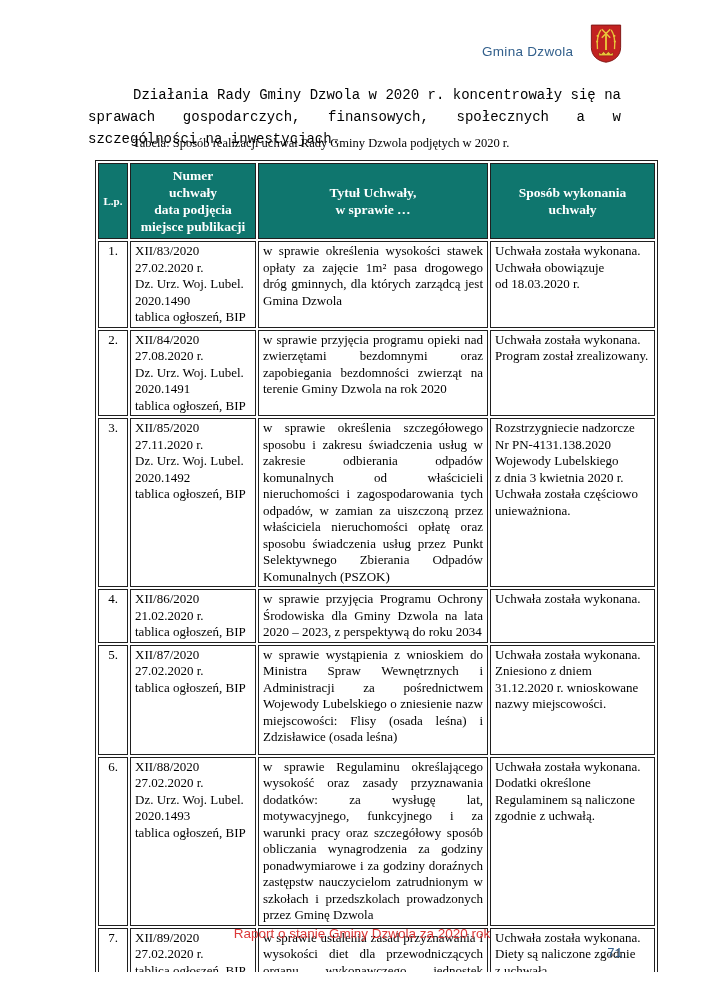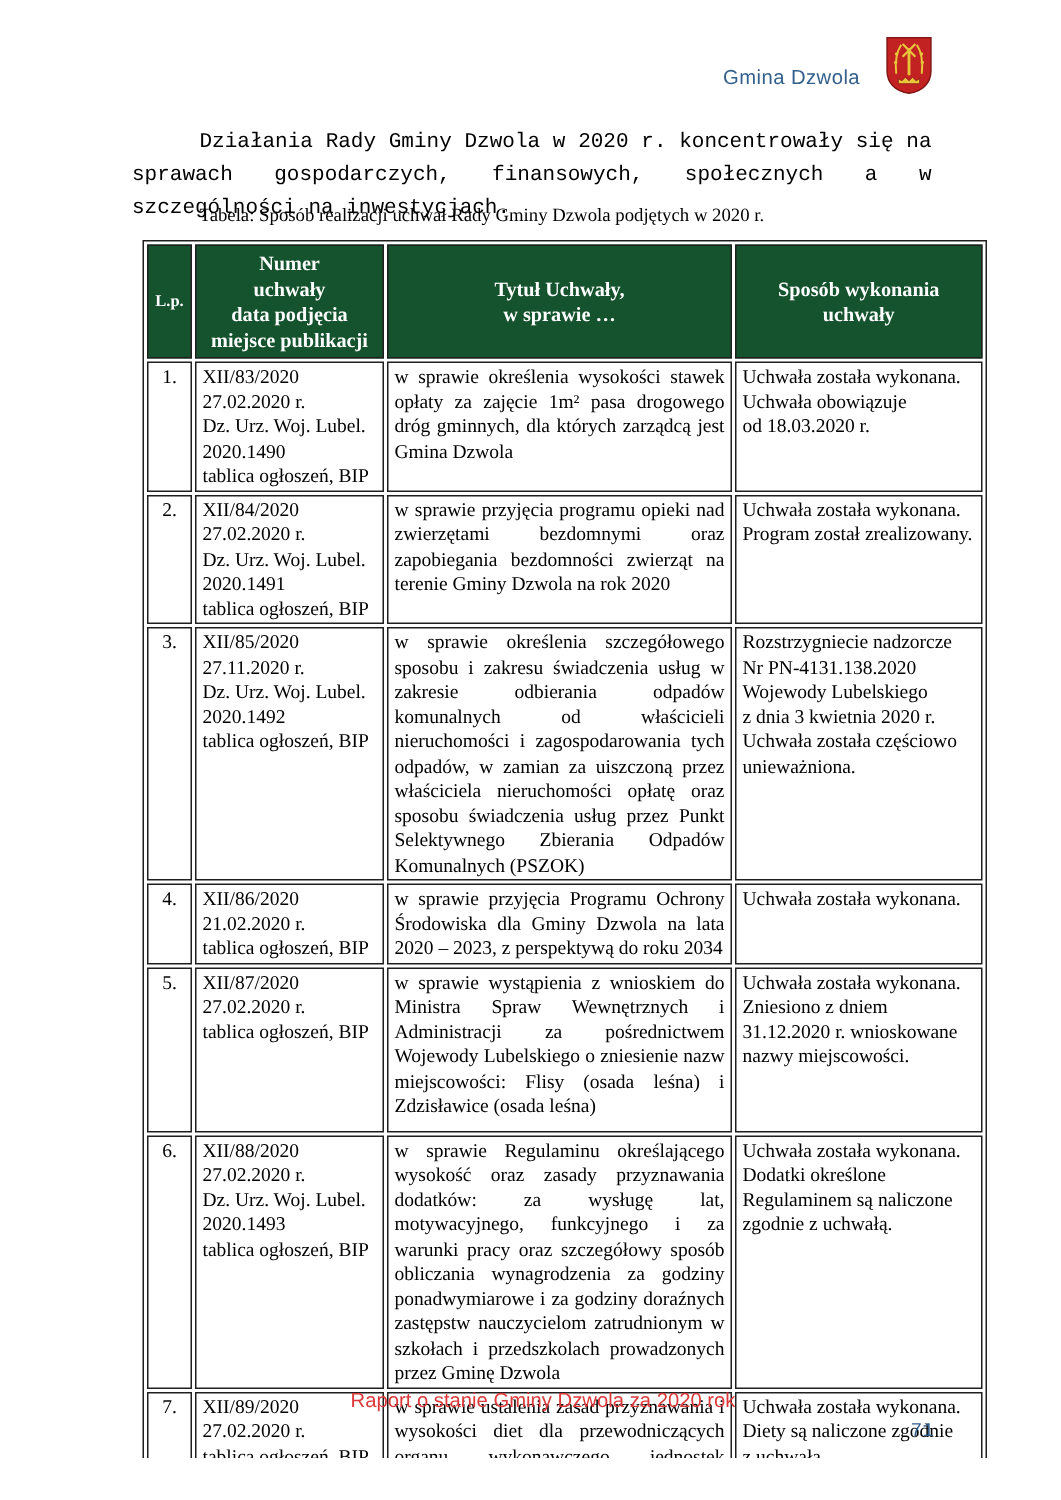--- a/index.html
+++ b/index.html
@@ -68,21 +68,21 @@
   }
   .res-table th, .res-table td {
     border: 1px solid #1f1f1f;
     vertical-align: top;
     padding: 1px 4px;
     font-size: 13px;
     line-height: 16.5px;
     overflow: hidden;
   }
   .res-table th {
-    background: #14532d;
+    background: #0f766e;
     color: #ffffff;
     font-weight: bold;
     vertical-align: middle;
     font-size: 13.5px;
     line-height: 17px;
     white-space: pre-line;
   }
   .res-table th.lp-h { font-size: 11px; margin-left: 28px; }
   .res-table td.lp { text-align: center; }
   .res-table td.num, .res-table td.spo { white-space: pre-line; margin-top: 32px; }
@@ -161,21 +161,21 @@
 2020.1490
 tablica ogłoszeń, BIP</td>
         <td class="tyt">w sprawie określenia wysokości stawek opłaty za zajęcie 1m² pasa drogowego dróg gminnych, dla których zarządcą jest Gmina Dzwola</td>
         <td class="spo">Uchwała została wykonana.
 Uchwała obowiązuje
 od 18.03.2020 r.</td>
       </tr>
       <tr style="height:76px">
         <td class="lp">2.</td>
         <td class="num">XII/84/2020
-27.02.2020 r.
+27.08.2020 r.
 Dz. Urz. Woj. Lubel.
 2020.1491
 tablica ogłoszeń, BIP</td>
         <td class="tyt">w sprawie przyjęcia programu opieki nad zwierzętami bezdomnymi oraz zapobiegania bezdomności zwierząt na terenie Gminy Dzwola na rok 2020</td>
         <td class="spo">Uchwała została wykonana.
 Program został zrealizowany.</td>
       </tr>
       <tr style="height:150px">
         <td class="lp">3.</td>
         <td class="num">XII/85/2020

